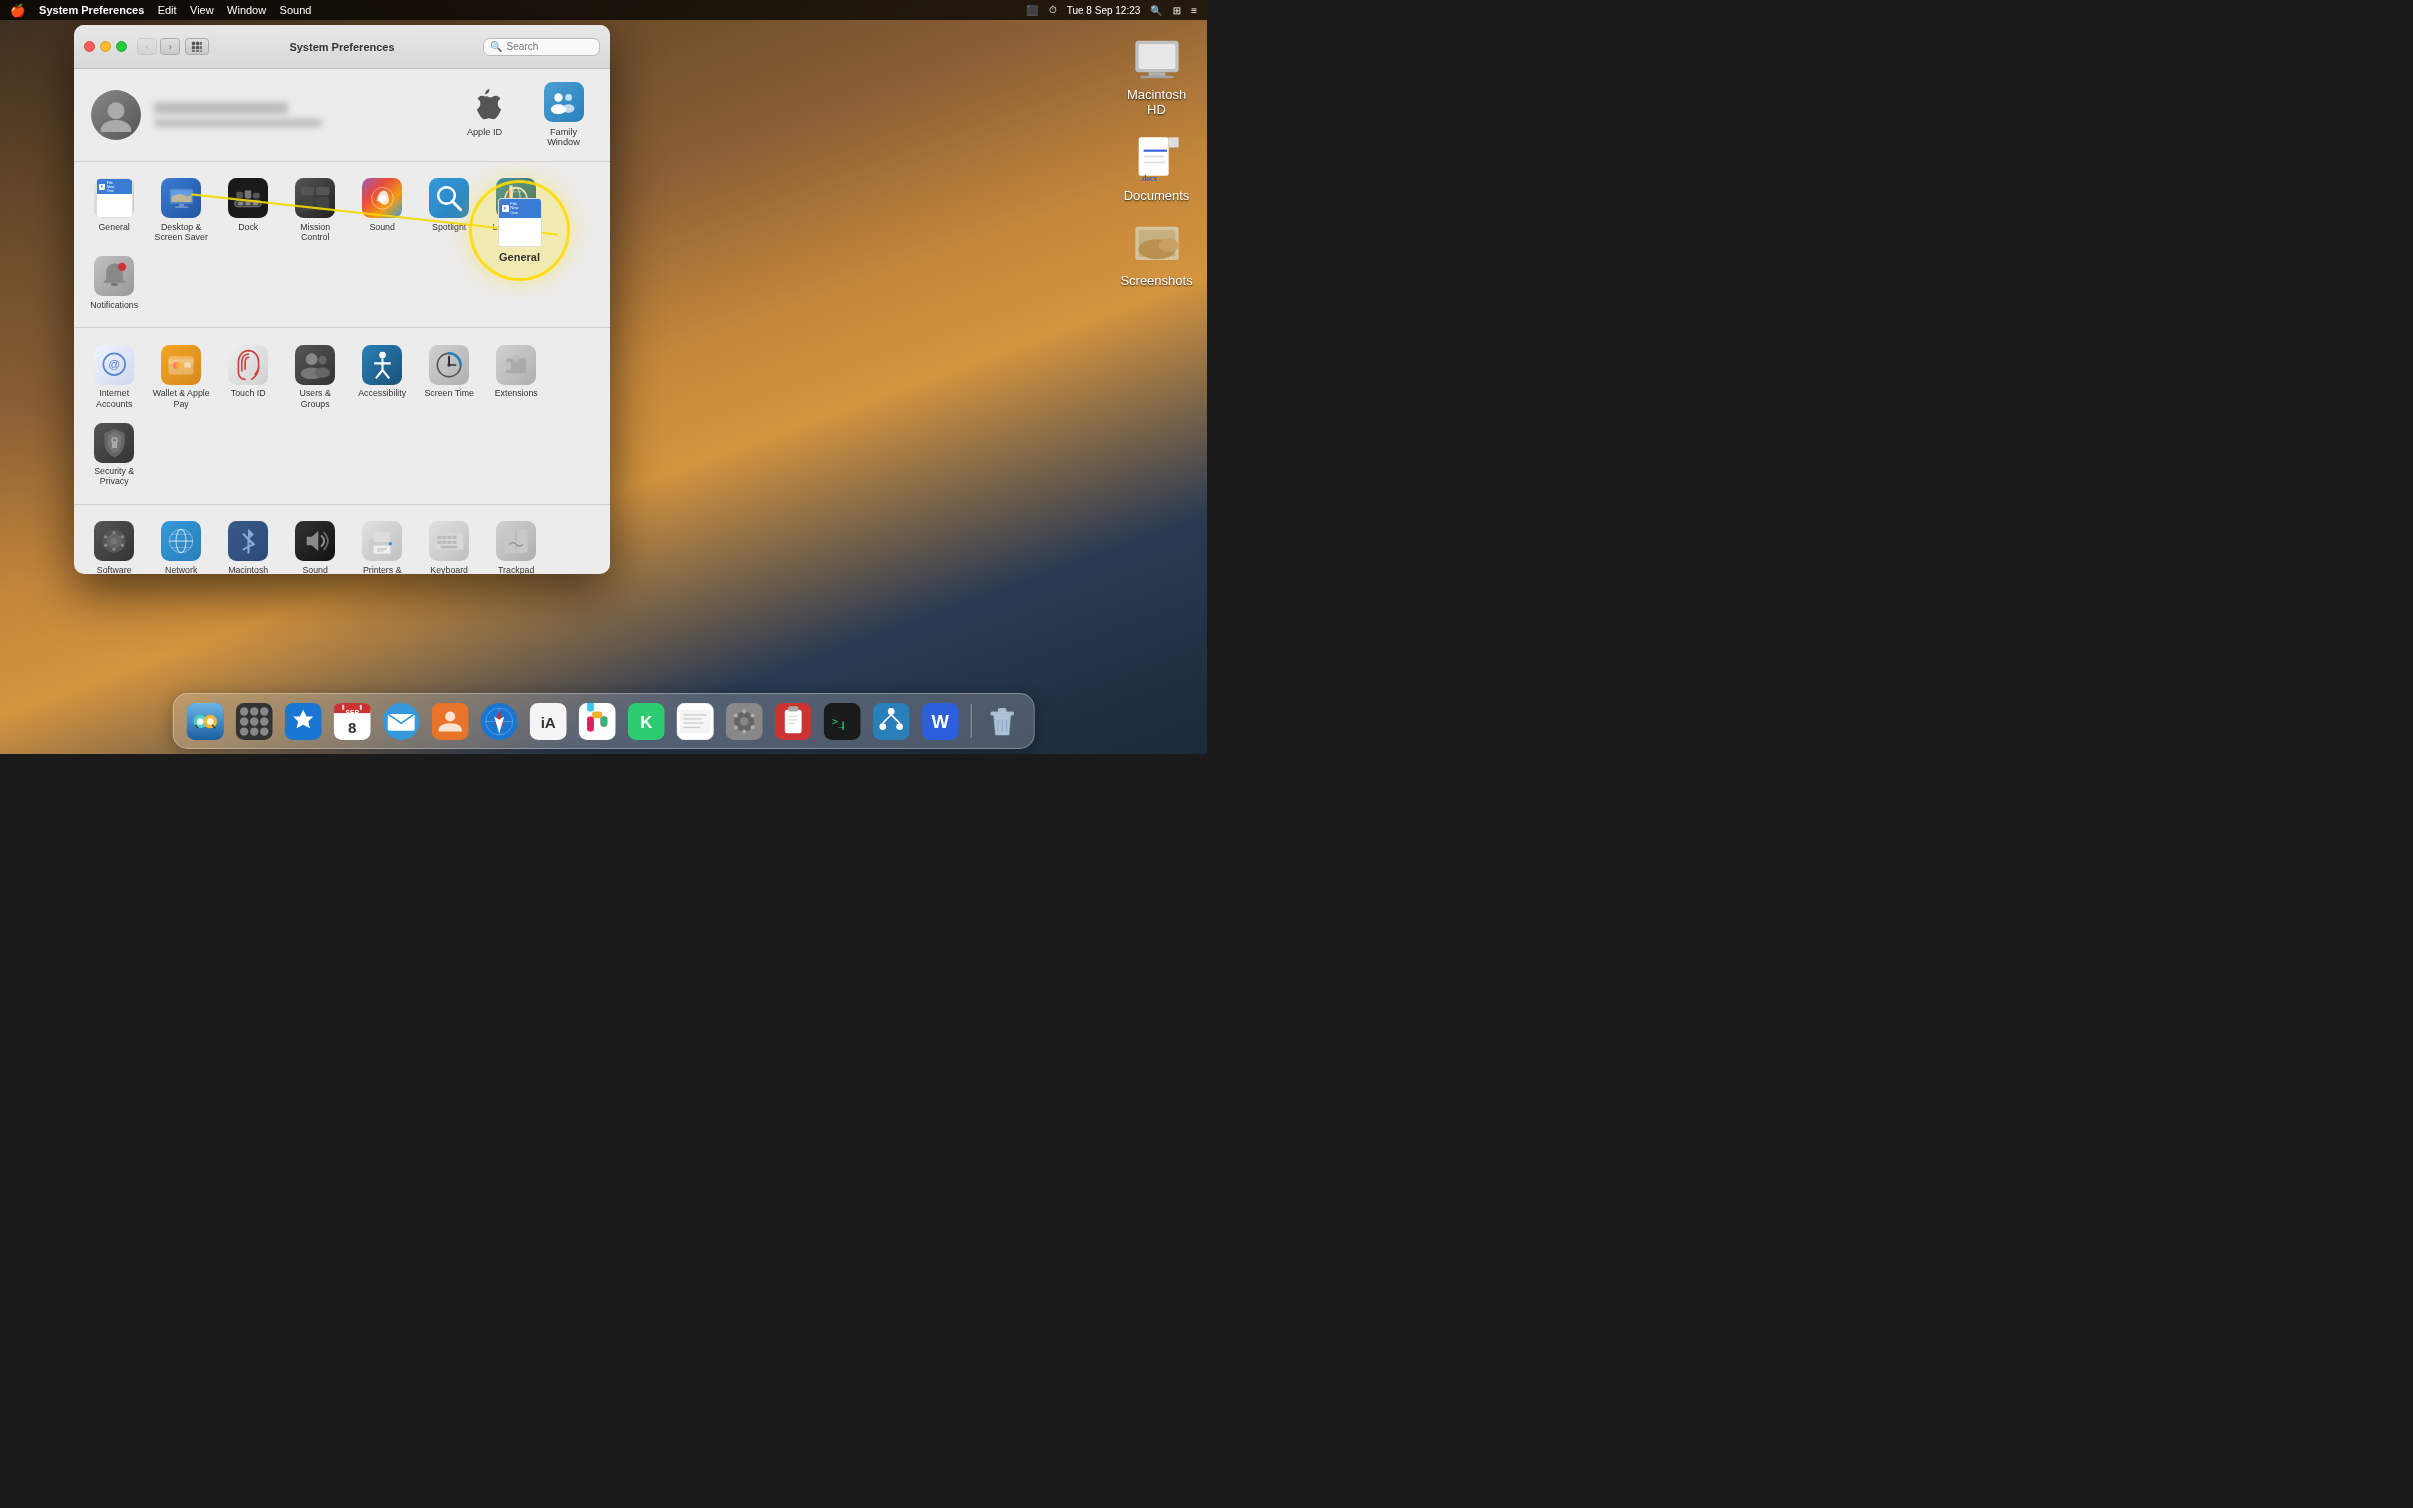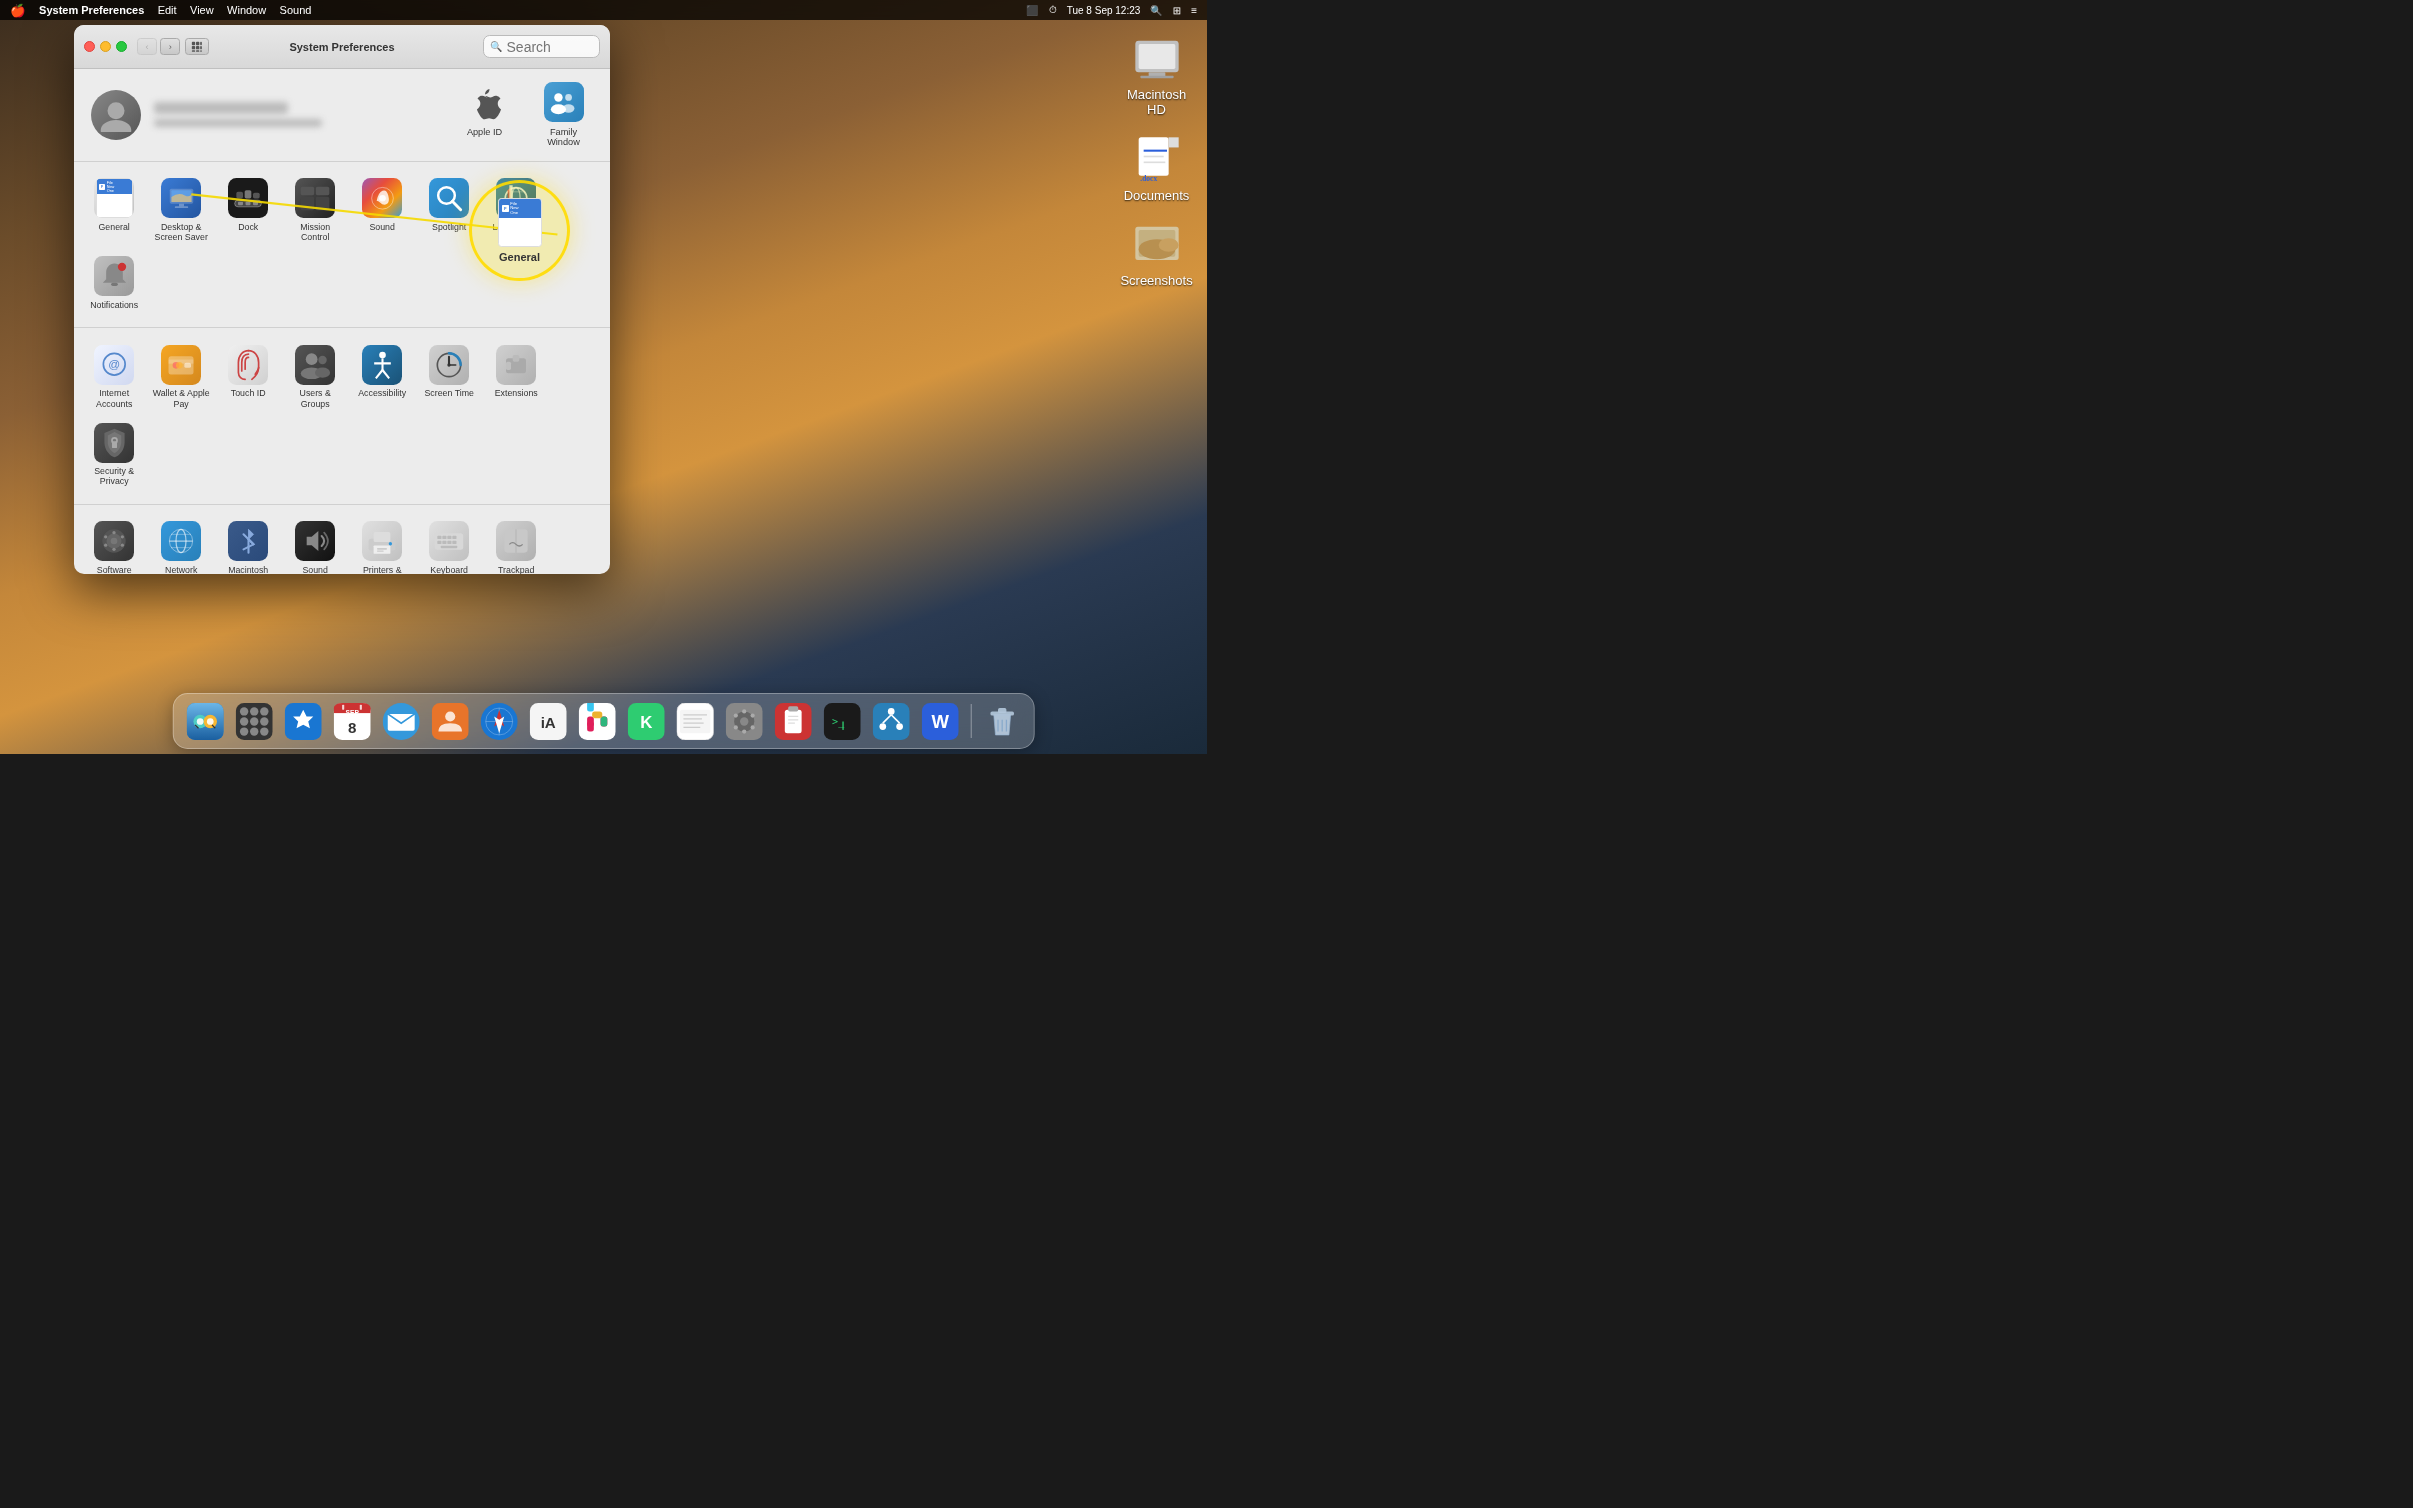--- a/index.html
+++ b/index.html
@@ -173,21 +173,21 @@
       border: 0.8px solid #bbb;
       border-radius: 6.7px;
       padding: 2.5px 6.7px;
       gap: 3.4px;
       width: 117px;
     }
     .search-bar input {
       border: none;
       background: transparent;
       outline: none;
-      font-size: 14px;
+      font-size: 10px;
       color: #333;
       width: 100%;
     }
     .search-icon-small {
       color: #888;
       font-size: 10px;
     }
 
     
     .window-content {

